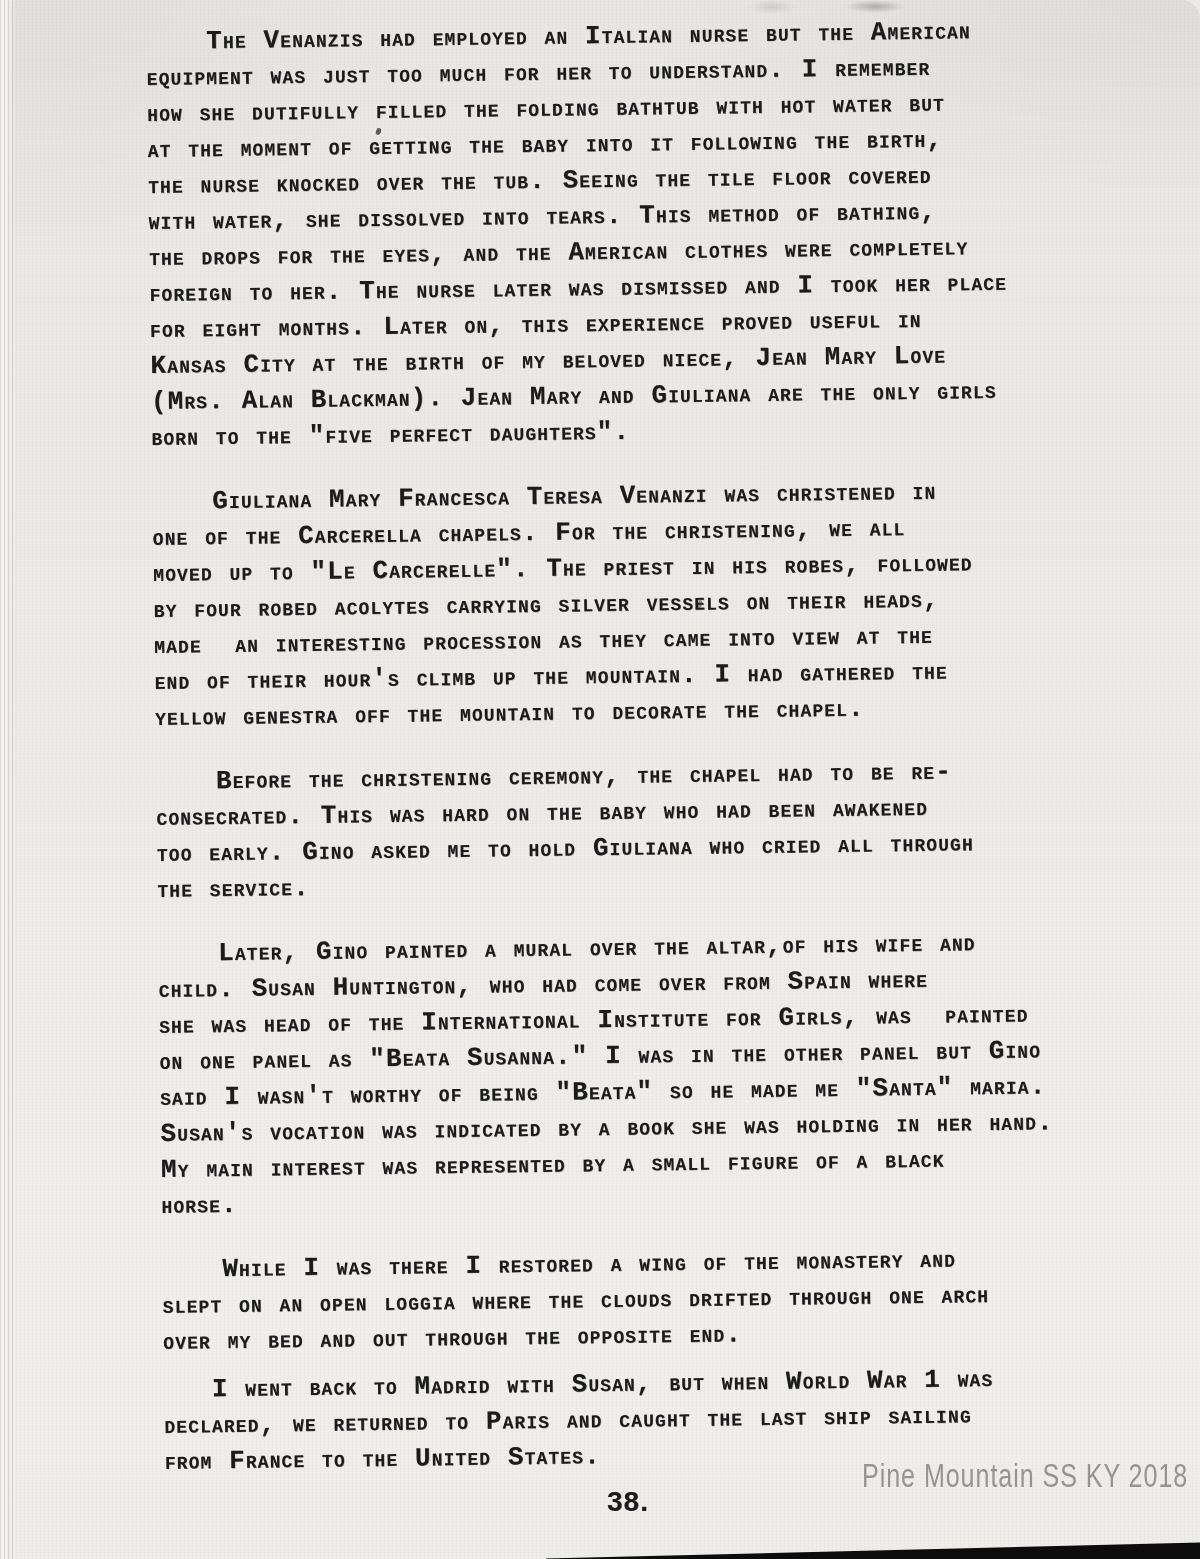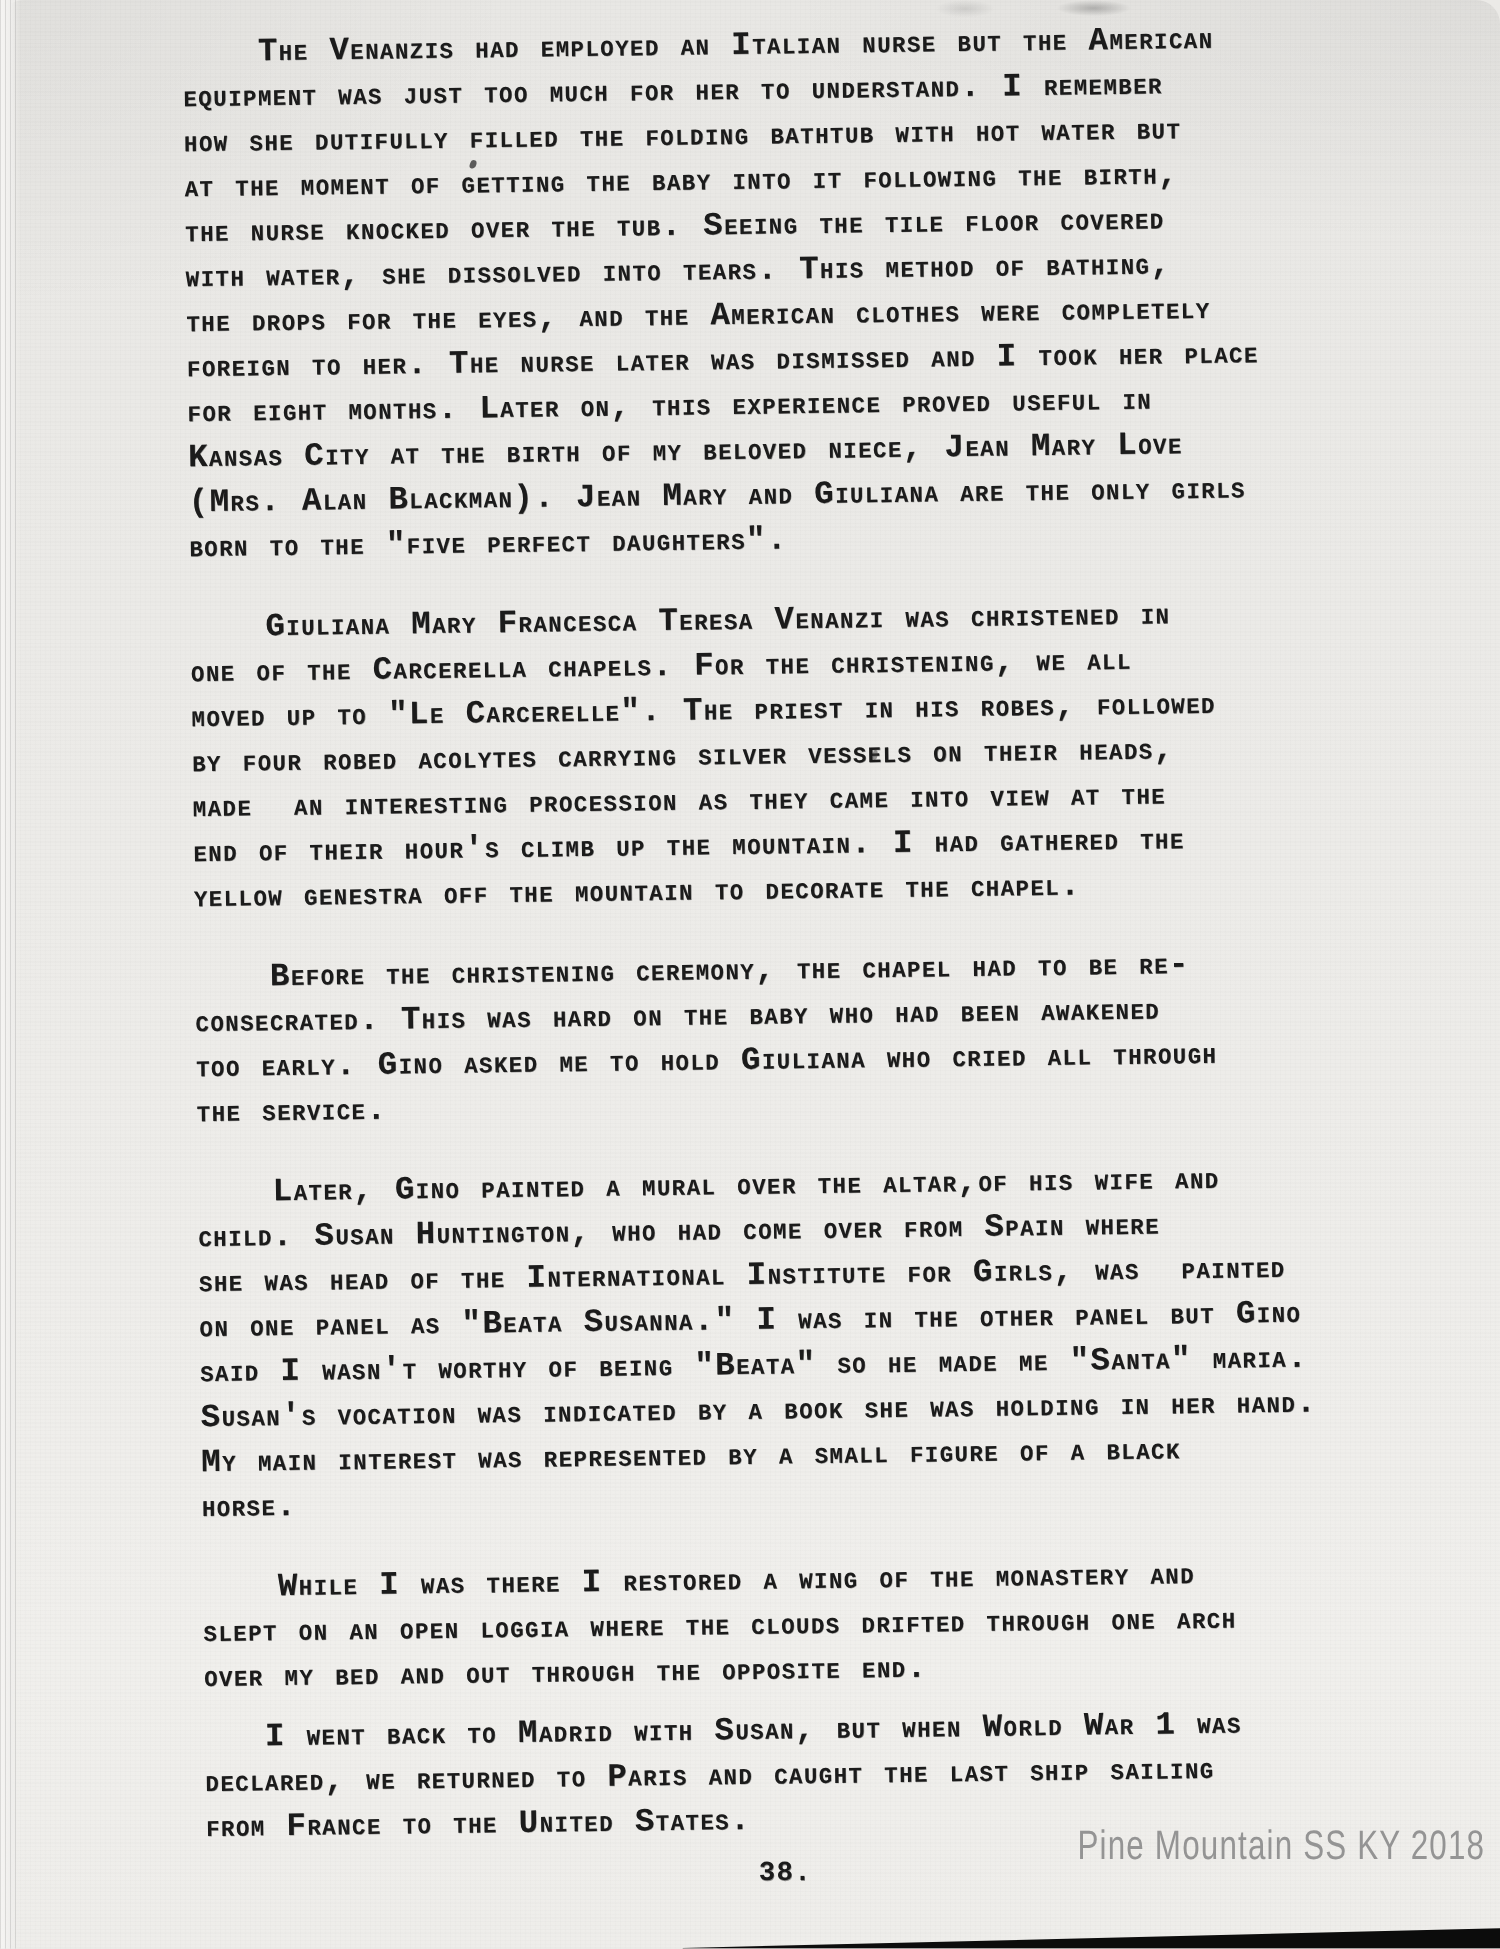--- a/index.html
+++ b/index.html
@@ -41,23 +41,23 @@
   }
   .para {
     white-space: pre-wrap;
     text-indent: 60px;
     margin: 0 0 28px 0;
   }
   .para.tight { margin-bottom: 12px; }
   .para.last { text-indent: 48px; margin-bottom: 0; }
   .page-number {
     position: absolute; left: 607px; top: 1486px;
-    font-family: Liberation Mono, monospace;
+    font-family: Liberation Sans, sans-serif;
     font-weight: 700;
-    font-size: 22px;
+    font-size: 28px;
     letter-spacing: 1px;
     color: #1b1b1b;
     text-shadow: 0.4px 0.4px 0 rgba(30,30,30,0.45);
   }
   .watermark {
     position: absolute; left: 862px; top: 1458px;
     font-family: "Liberation Sans", sans-serif;
     font-weight: 400;
     font-size: 27px;
     letter-spacing: 1px;

